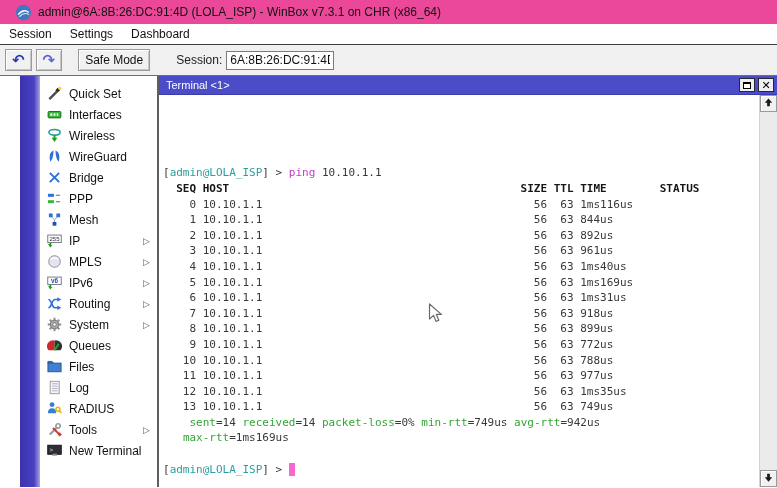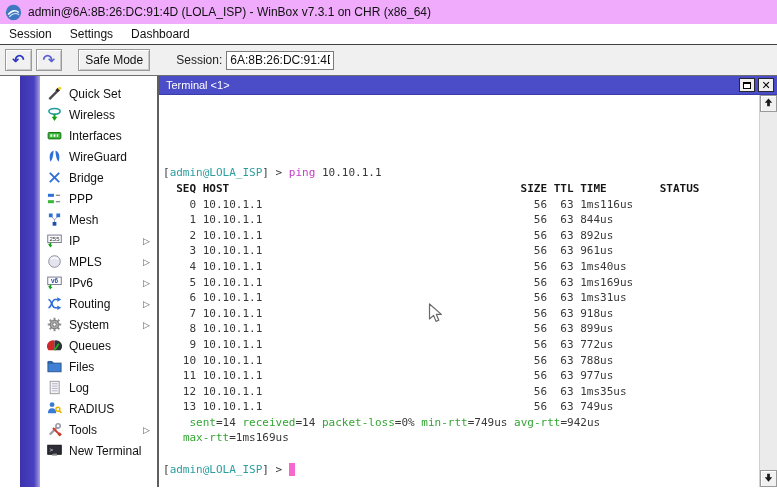--- a/index.html
+++ b/index.html
@@ -9,21 +9,21 @@
     --sum-green:#34a534;
     --cursor-pink:#f767cf;
   }
   *{box-sizing:border-box;}
   html,body{margin:0;padding:0;}
   body{
     width:777px;height:488px;overflow:hidden;position:relative;
     background:#ffffff;font-family:"Liberation Sans",sans-serif;color:#111;
   }
   
-  .titlebar{height:24px;display:flex;align-items:center;gap:6px;padding-left:5px;font-size:12px;background:#f0abfc;}
+  .titlebar{height:24px;display:flex;align-items:center;gap:6px;padding-left:15px;font-size:12px;background:#ec4899;}
   .titlebar .logo{width:17px;height:17px;display:inline-flex;}
   
   .menubar{height:21px;display:flex;align-items:center;font-size:12px;border-bottom:1px solid #404040;background:#fff;}
   .menu-item{padding:2px 9px;cursor:default;}
   
   .toolbar{height:31px;background:#f0f0f0;border-bottom:1px solid #6e6e6e;display:flex;align-items:center;padding-left:5px;gap:4px;font-size:12px;}
   .tb-btn{
     height:22px;min-width:25px;padding:0 6px;background:#f1f1f1;
     border:1px solid #9a9a9a;box-shadow:inset 1px 1px 0 #ffffff, inset -1px -1px 0 #c7c7c7;
     display:inline-flex;align-items:center;justify-content:center;font-size:12px;color:#111;
@@ -118,36 +118,36 @@
               <line x1="2.5" y1="14" x2="10.5" y2="6" stroke="#4a4a4a" stroke-width="2.6"></line>
               <rect x="9.6" y="2.6" width="3.6" height="3.6" fill="#2a2a2a" transform="rotate(45 11.4 4.4)"></rect>
               <circle cx="13.6" cy="2.4" r="1.7" fill="#f5d22a"></circle>
             </svg>
           </span>
           <span class="side-label">Quick Set</span>
         </div>
         <div class="side-item">
           <span class="side-icon">
             <svg width="15" height="15" viewBox="0 0 16 16">
-              <ellipse cx="8" cy="4.6" rx="6" ry="3" fill="none" stroke="#1f9d9d" stroke-width="1.7"></ellipse>
-              <polygon points="8,15 5,10.4 7,10.4 7,7.6 9,7.6 9,10.4 11,10.4" fill="#18a018"></polygon>
-            </svg>
-          </span>
-          <span class="side-label">Wireless</span>
-        </div>
-        <div class="side-item">
-          <span class="side-icon">
-            <svg width="15" height="15" viewBox="0 0 16 16">
               <rect x="1.2" y="4.8" width="13.6" height="6.8" rx="1" fill="#39b539" stroke="#13700f"></rect>
               <rect x="3.6" y="6.8" width="2" height="2.6" fill="#fff"></rect>
               <rect x="7" y="6.8" width="2" height="2.6" fill="#fff"></rect>
               <rect x="10.4" y="6.8" width="1.6" height="2.6" fill="#fff"></rect>
             </svg>
           </span>
           <span class="side-label">Interfaces</span>
+        </div>
+        <div class="side-item">
+          <span class="side-icon">
+            <svg width="15" height="15" viewBox="0 0 16 16">
+              <ellipse cx="8" cy="4.6" rx="6" ry="3" fill="none" stroke="#1f9d9d" stroke-width="1.7"></ellipse>
+              <polygon points="8,15 5,10.4 7,10.4 7,7.6 9,7.6 9,10.4 11,10.4" fill="#18a018"></polygon>
+            </svg>
+          </span>
+          <span class="side-label">Wireless</span>
         </div>
         <div class="side-item">
           <span class="side-icon">
             <svg width="15" height="15" viewBox="0 0 16 16">
               <path d="M7 1.5 C2.8 3 2 8 3.6 13.5 C5.6 11 6.6 8.5 7 1.5 Z" fill="#2f6fd8"></path>
               <path d="M9 1.5 C13.2 3 14 8 12.4 13.5 C10.4 11 9.4 8.5 9 1.5 Z" fill="#2f6fd8"></path>
             </svg>
           </span>
           <span class="side-label">WireGuard</span>
         </div>

